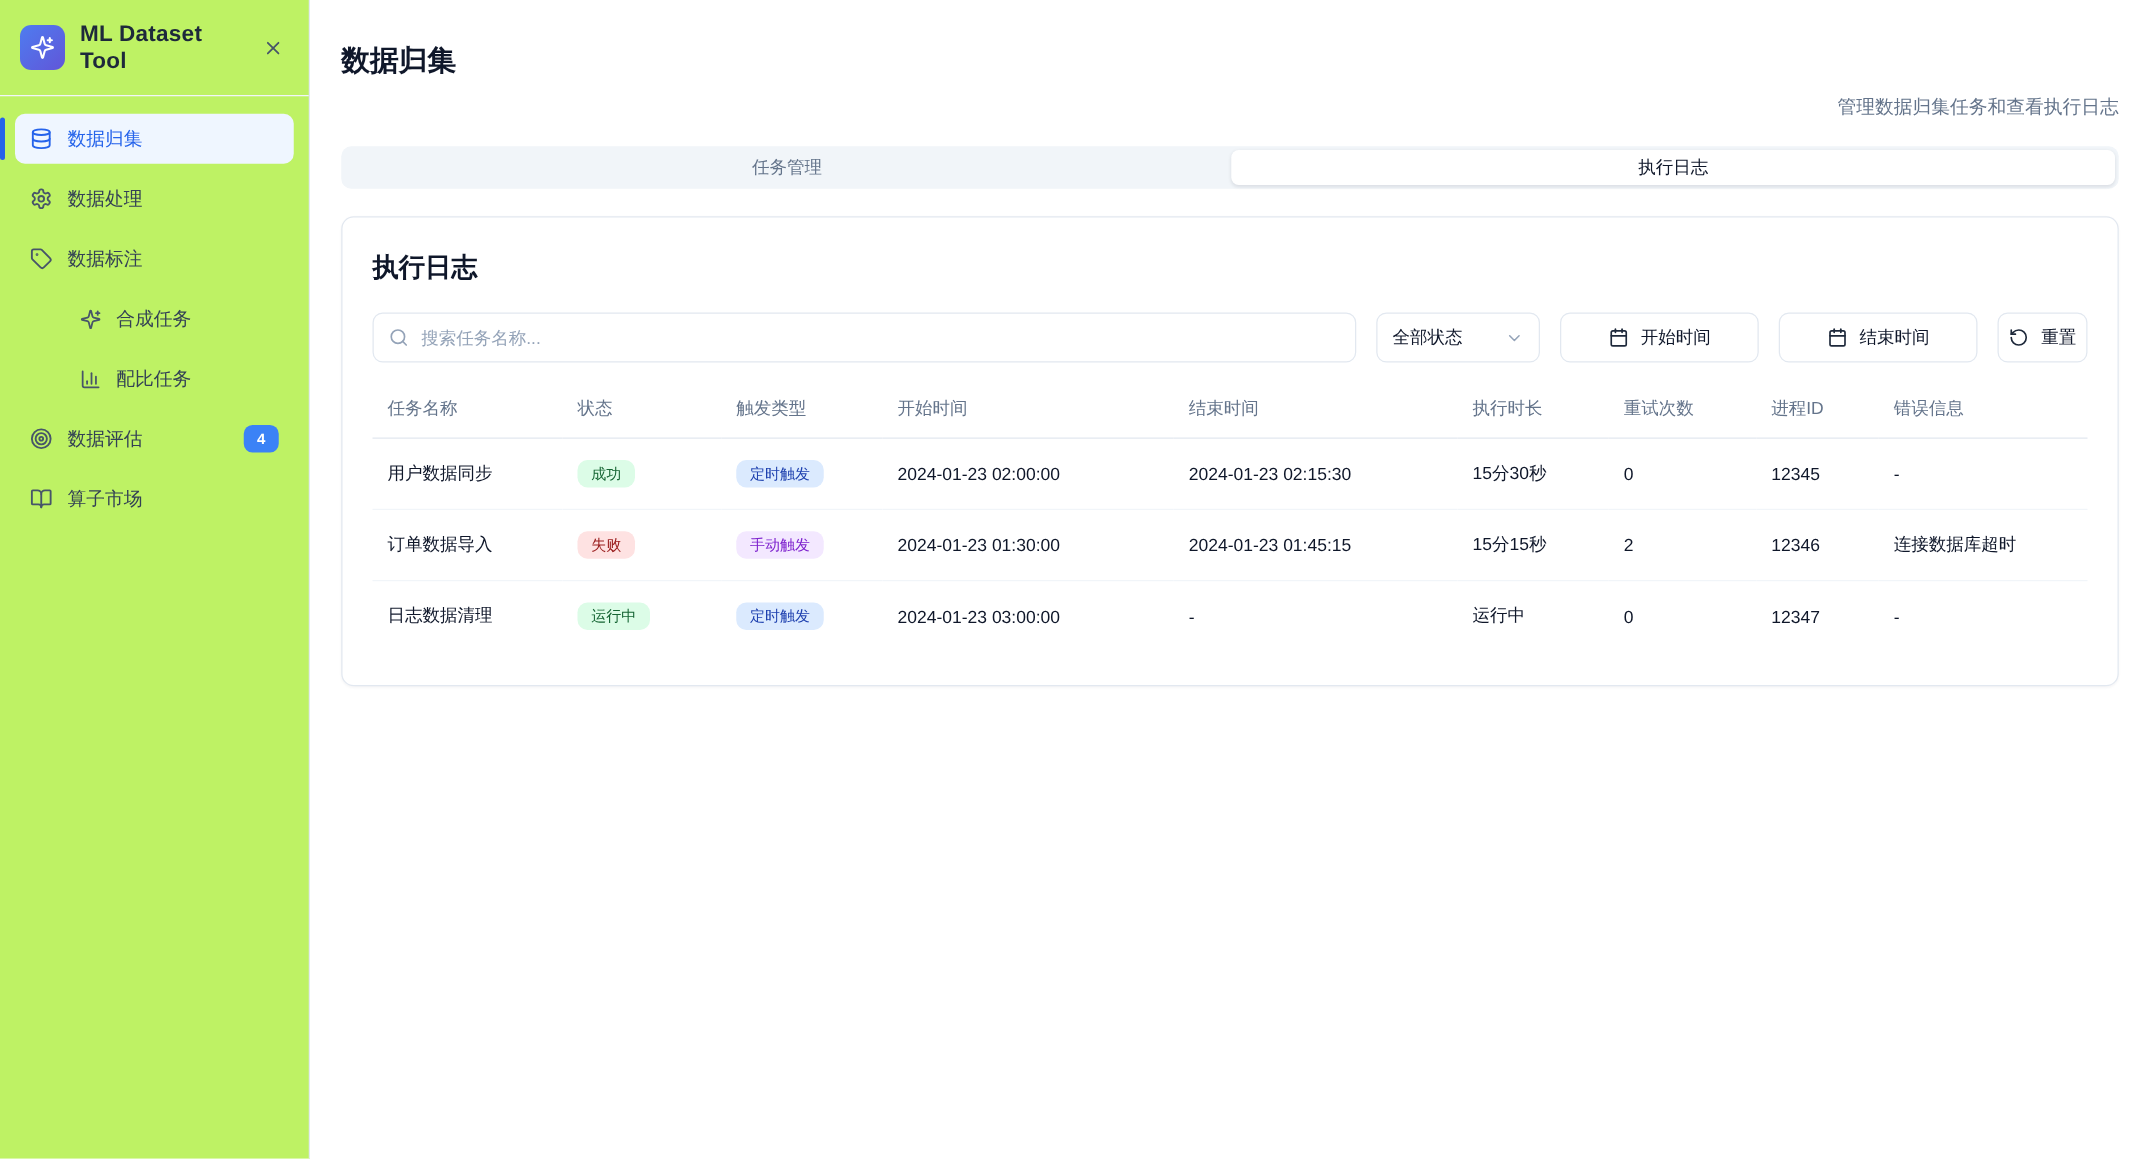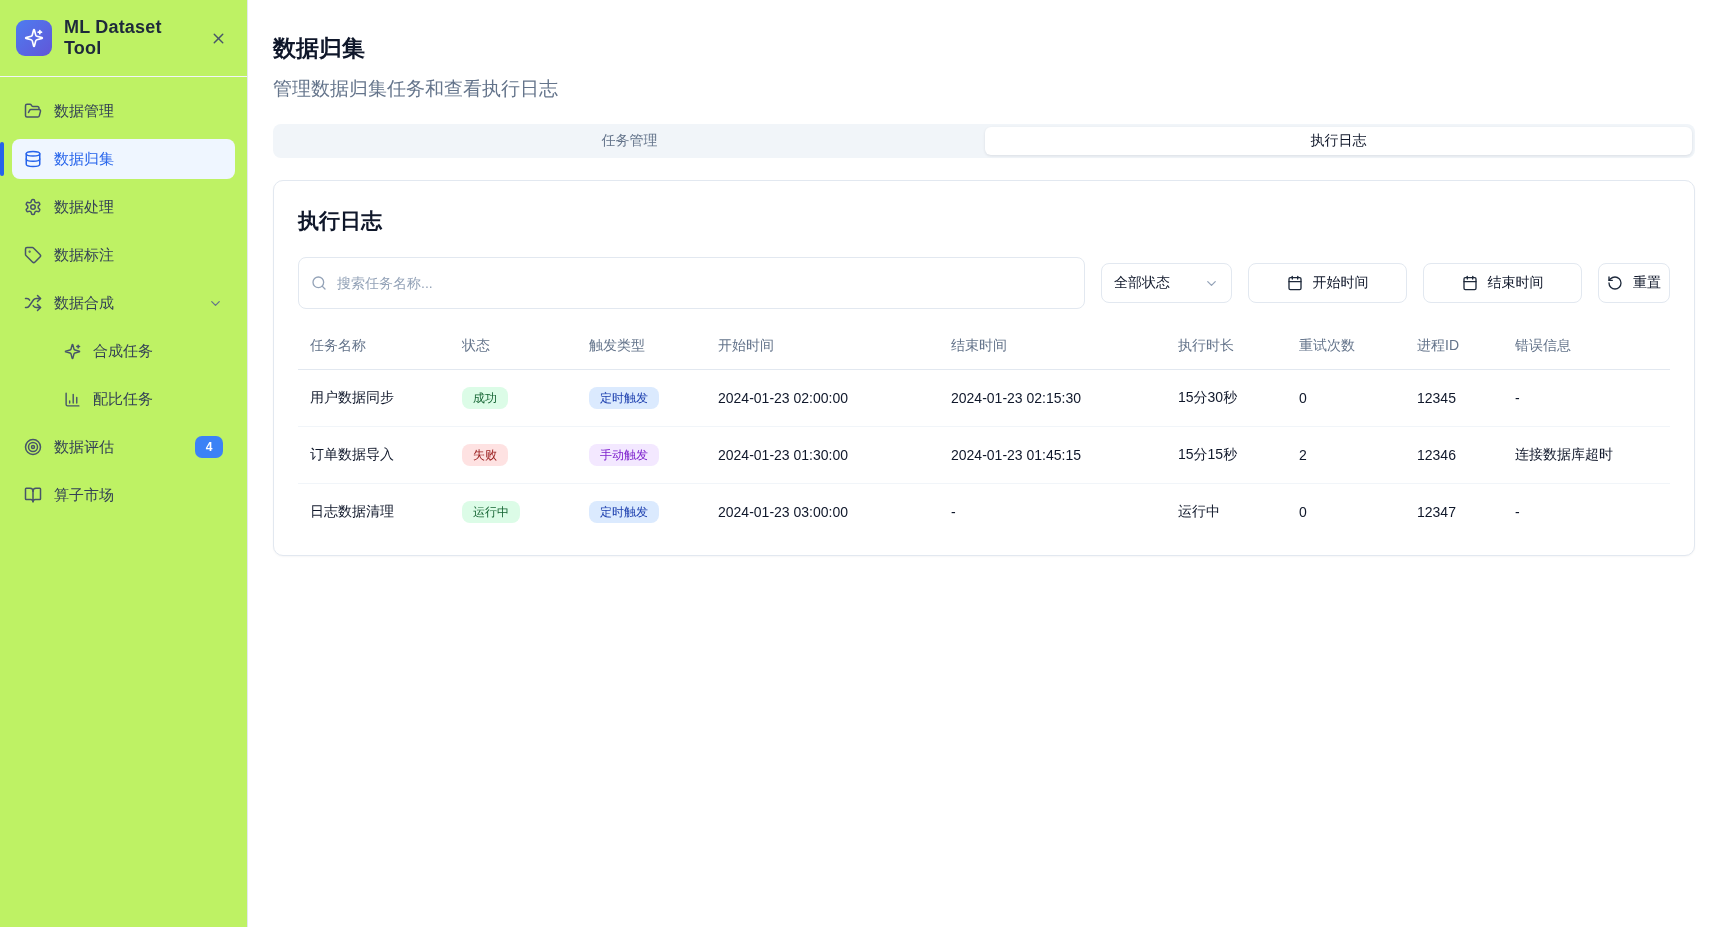--- a/index.html
+++ b/index.html
@@ -45,21 +45,21 @@
   .nav-chevron { color:#64748b; display:flex; }
   .nav-badge {
     min-width:28px; height:22px; padding:0 8px; border-radius:7px;
     background:#3b82f6; color:#ffffff; font-size:12px; font-weight:bold;
     display:flex; align-items:center; justify-content:center;
   }
 
   
   .main { flex:1; padding:33px 16px 0 25px; overflow:hidden; }
   .page-title { font-size:23px; font-weight:bold; color:#0f172a; }
-  .page-subtitle { margin-top:12px; font-size:19px; color:#64748b; }
+  .page-subtitle { margin-top:12px; font-size:15px; color:#64748b;text-align:right; }
 
   .tabbar {
     margin-top:22px; height:34px; background:#f1f5f9; border-radius:8px;
     padding:3px; display:flex; gap:2px;text-align:right;
   }
   .tab {
     flex:1; display:flex; align-items:center; justify-content:center;
     font-size:14px; color:#64748b; border-radius:6px; cursor:pointer;
   }
   .tab.active {
@@ -69,21 +69,21 @@
 
   .card {
     margin-top:22px; background:#ffffff; border:1px solid #e2e8f0;
     border-radius:10px; box-shadow:0 1px 2px rgba(15,23,42,.04);
     padding:26px 24px 10px 24px; min-height:376px;
   }
   .card-title { font-size:21px; font-weight:bold; }
 
   .filters { margin-top:22px; display:flex; gap:16px; align-items:center; }
   .search-box {
-    flex:1; height:52px; border:1px solid #e2e8f0; border-radius:8px;
+    flex:1; height:40px; border:1px solid #e2e8f0; border-radius:8px;
     display:flex; align-items:center; gap:10px; padding:0 12px; background:#fff;
   }
   .search-box input {
     border:none; outline:none; flex:1; font-size:14px; color:#0f172a;
     font-family:inherit; background:transparent;
   }
   .search-box input::placeholder { color:#94a3b8; }
   .ctl {
     height:40px; border:1px solid #e2e8f0; border-radius:8px; background:#fff;
     display:flex; align-items:center; justify-content:center; gap:10px;
@@ -136,28 +136,20 @@
     <div class="logo-title">ML Dataset Tool</div>
     <div class="close-btn">
       <svg width="17" height="17" viewBox="0 0 24 24" fill="none" stroke="currentColor" stroke-width="2" stroke-linecap="round" stroke-linejoin="round">
           <path d="M18 6 6 18"></path>
           <path d="m6 6 12 12"></path>
         </svg>
     </div>
   </div>
 
   <nav class="nav">
-    <div class="nav-item">
-      <span class="nav-icon">
-        <svg width="18" height="18" viewBox="0 0 24 24" fill="none" stroke="currentColor" stroke-width="2" stroke-linecap="round" stroke-linejoin="round">
-            <path d="m6 14 1.45-2.9A2 2 0 0 1 9.24 10H20a2 2 0 0 1 1.94 2.5l-1.55 6a2 2 0 0 1-1.94 1.5H4a2 2 0 0 1-2-2V5a2 2 0 0 1 2-2h3.9a2 2 0 0 1 1.69.9l.81 1.2a2 2 0 0 0 1.67.9H18a2 2 0 0 1 2 2v2"></path>
-          </svg>
-      </span>
-      <span>数据管理</span>
-    </div>
 
     <div class="nav-item active">
       <span class="nav-icon">
         <svg width="18" height="18" viewBox="0 0 24 24" fill="none" stroke="currentColor" stroke-width="2" stroke-linecap="round" stroke-linejoin="round">
             <ellipse cx="12" cy="5" rx="9" ry="3"></ellipse>
             <path d="M3 5v14a9 3 0 0 0 18 0V5"></path>
             <path d="M3 12a9 3 0 0 0 18 0"></path>
           </svg>
       </span>
       <span>数据归集</span>
@@ -176,38 +168,20 @@
     <div class="nav-item">
       <span class="nav-icon">
         <svg width="18" height="18" viewBox="0 0 24 24" fill="none" stroke="currentColor" stroke-width="2" stroke-linecap="round" stroke-linejoin="round">
             <path d="M12.586 2.586A2 2 0 0 0 11.172 2H4a2 2 0 0 0-2 2v7.172a2 2 0 0 0 .586 1.414l8.704 8.704a2.426 2.426 0 0 0 3.42 0l6.58-6.58a2.426 2.426 0 0 0 0-3.42z"></path>
             <circle cx="7.5" cy="7.5" r=".5" fill="currentColor"></circle>
           </svg>
       </span>
       <span>数据标注</span>
     </div>
 
-    <div class="nav-item">
-      <span class="nav-icon">
-        <svg width="18" height="18" viewBox="0 0 24 24" fill="none" stroke="currentColor" stroke-width="2" stroke-linecap="round" stroke-linejoin="round">
-            <path d="M2 18h1.4c1.3 0 2.5-.6 3.3-1.7l6.1-8.6c.8-1.1 2-1.7 3.3-1.7H22"></path>
-            <path d="m18 2 4 4-4 4"></path>
-            <path d="M2 6h1.9c1.5 0 2.9.9 3.6 2.2"></path>
-            <path d="M22 18h-5.9c-1.3 0-2.6-.7-3.3-1.8l-.5-.8"></path>
-            <path d="m18 14 4 4-4 4"></path>
-          </svg>
-      </span>
-      <span>数据合成</span>
-      <span class="nav-spacer"></span>
-      <span class="nav-chevron">
-        <svg width="15" height="15" viewBox="0 0 24 24" fill="none" stroke="currentColor" stroke-width="2" stroke-linecap="round" stroke-linejoin="round">
-            <path d="m6 9 6 6 6-6"></path>
-          </svg>
-      </span>
-    </div>
 
     <div class="nav-item child">
       <span class="nav-icon">
         <svg width="17" height="17" viewBox="0 0 24 24" fill="none" stroke="currentColor" stroke-width="2" stroke-linecap="round" stroke-linejoin="round">
             <path d="M9.937 15.5A2 2 0 0 0 8.5 14.063l-6.135-1.582a.5.5 0 0 1 0-.962L8.5 9.936A2 2 0 0 0 9.937 8.5l1.582-6.135a.5.5 0 0 1 .963 0L14.063 8.5A2 2 0 0 0 15.5 9.937l6.135 1.581a.5.5 0 0 1 0 .964L15.5 14.063a2 2 0 0 0-1.437 1.437l-1.582 6.135a.5.5 0 0 1-.963 0z"></path>
             <path d="M20 3v4"></path>
             <path d="M22 5h-4"></path>
           </svg>
       </span>
       <span>合成任务</span>

